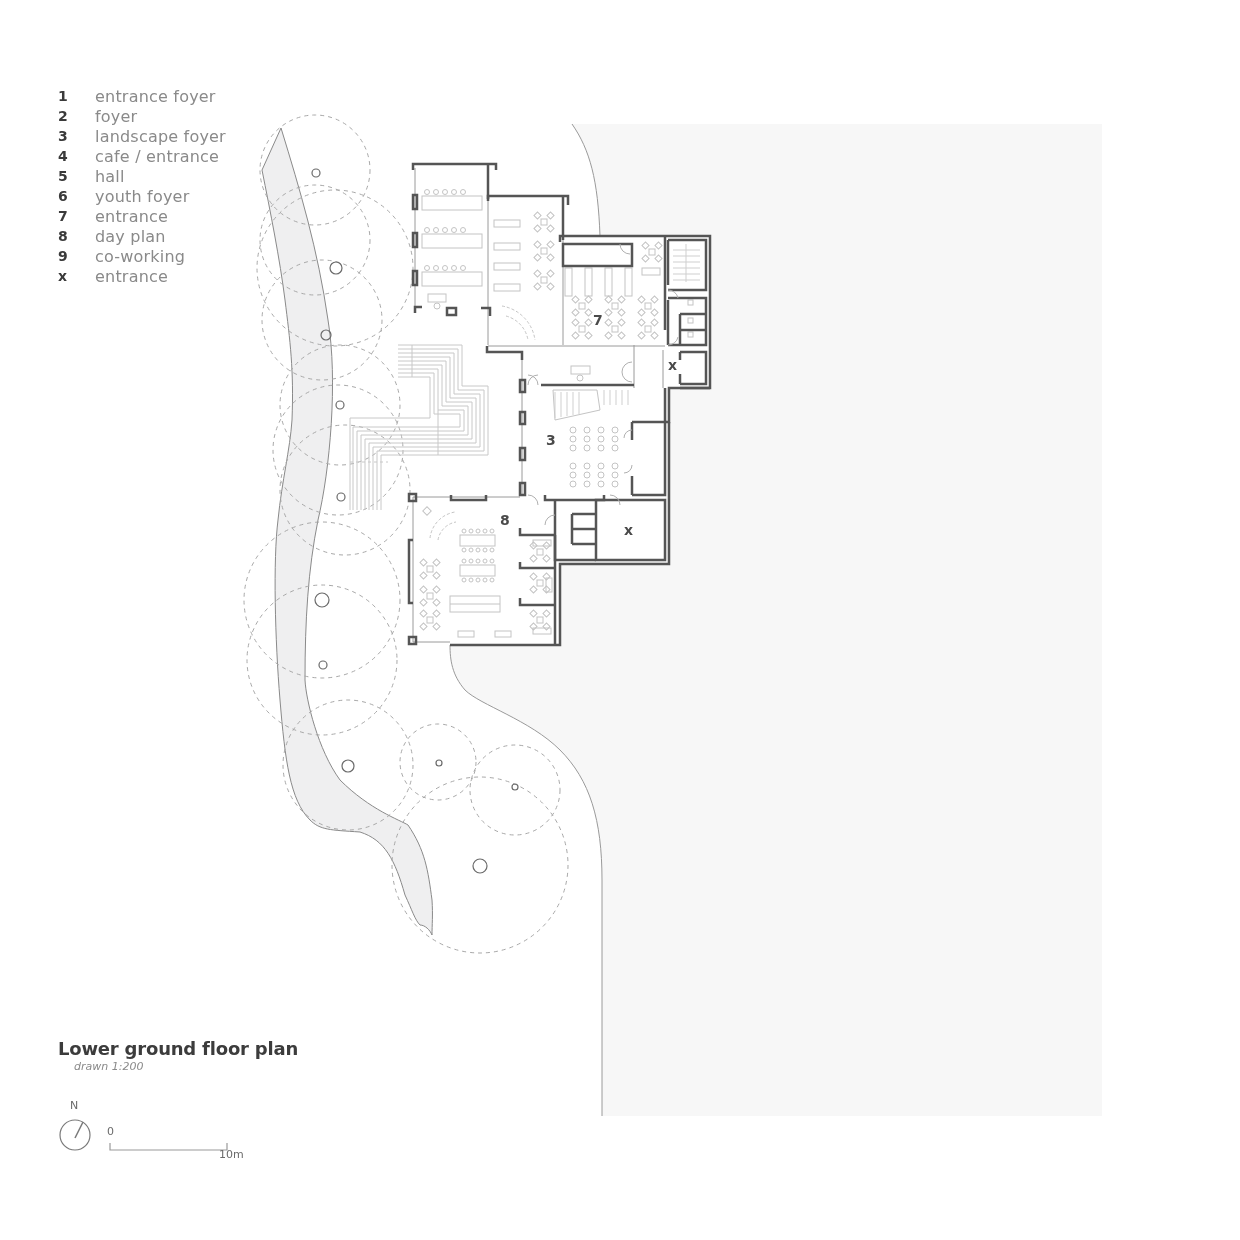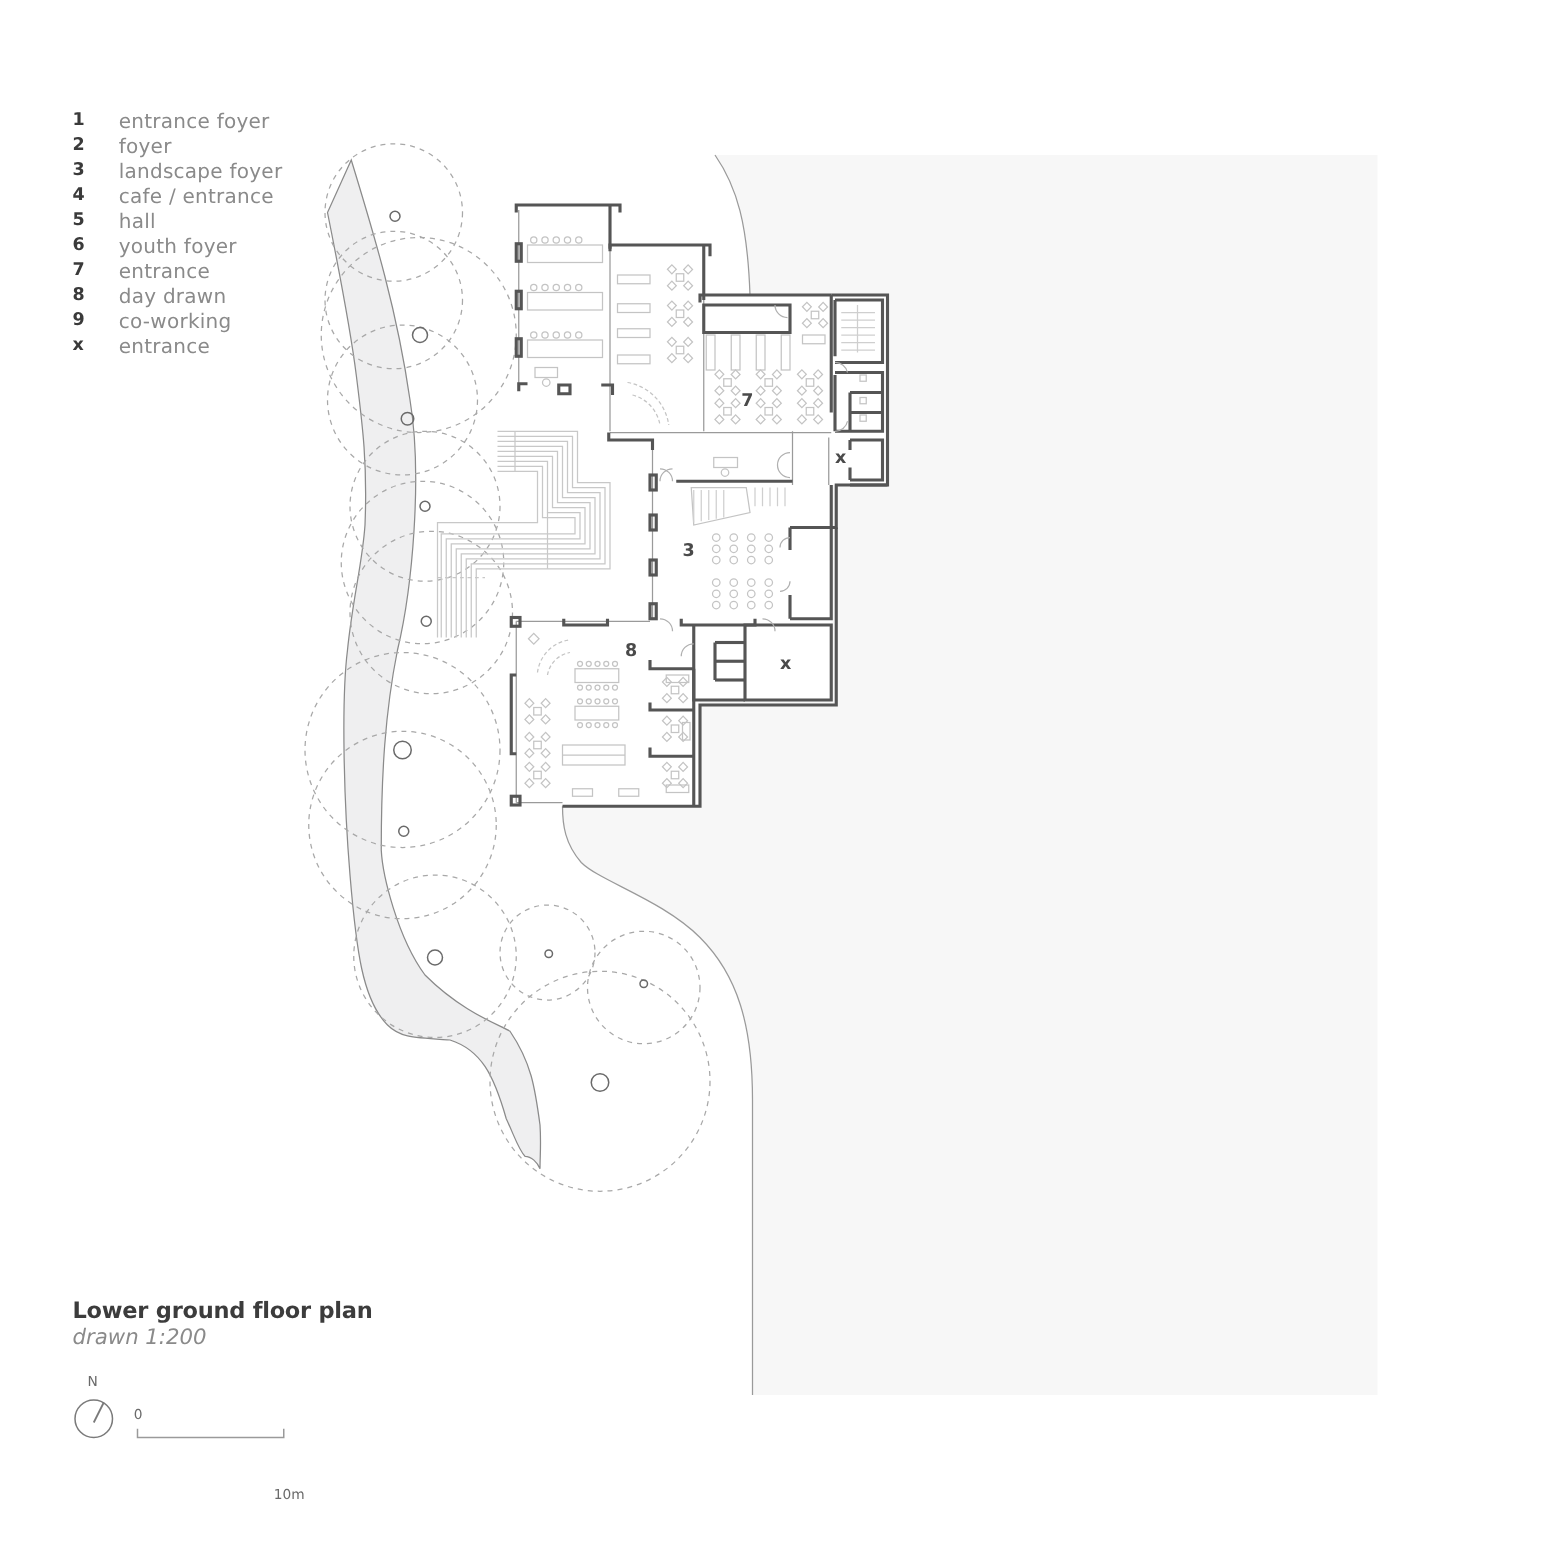--- a/index.html
+++ b/index.html
@@ -3,24 +3,24 @@
   <meta charset="utf-8">
   <style>
     html, body { margin: 0; padding: 0; background: #ffffff; }
     body { width: 1240px; height: 1240px; position: relative; overflow: hidden; font-family: "DejaVu Sans", sans-serif; }
     .legend { position: absolute; left: 58px; top: 86px; }
     .legend-row { display: flex; height: 20px; align-items: center; }
     .legend-key { width: 37px; font-family: "DejaVu Sans", sans-serif; font-weight: bold; font-size: 14px; color: #3a3a3a; }
     .legend-label { font-family: "DejaVu Sans", sans-serif; font-size: 16px; color: #8a8a8a; letter-spacing: 0.2px; }
     .title-block { position: absolute; left: 58px; top: 1038px; }
     .plan-title { font-family: "DejaVu Sans", sans-serif; font-weight: bold; font-size: 18px; color: #3c3c3c; letter-spacing: -0.2px; }
-    .plan-scale { font-family: "DejaVu Sans", sans-serif; font-style: italic; font-size: 17px; color: #8a8a8a; margin-top: 1px; }
+    .plan-scale { font-family: "DejaVu Sans", sans-serif; font-style: italic; font-size: 11px; color: #8a8a8a; margin-top: 1px; margin-left: 16px; }
     .north-label { position: absolute; left: 70px; top: 1099px; font-size: 11px; color: #6a6a6a; font-family: "DejaVu Sans", sans-serif; }
     .scale-0 { position: absolute; left: 107px; top: 1125px; font-size: 11px; color: #6a6a6a; font-family: "DejaVu Sans", sans-serif; }
-    .scale-10 { position: absolute; left: 219px; top: 1189px; font-size: 11px; color: #6a6a6a; font-family: "DejaVu Sans", sans-serif; }
+    .scale-10 { position: absolute; left: 219px; top: 1148px; font-size: 11px; color: #6a6a6a; font-family: "DejaVu Sans", sans-serif; }
     svg.plan { position: absolute; left: 0; top: 0; }
     .room-num { font-family: "DejaVu Sans", sans-serif; font-weight: bold; font-size: 14px; fill: #4a4a4a; }
   </style>
 </head>
 <body>
 
 <div class="legend">
   <div class="legend-row">
       <span class="legend-key">1</span>
       <span class="legend-label">entrance foyer</span>
@@ -44,21 +44,21 @@
   <div class="legend-row">
       <span class="legend-key">6</span>
       <span class="legend-label">youth foyer</span>
     </div>
   <div class="legend-row">
       <span class="legend-key">7</span>
       <span class="legend-label">entrance</span>
     </div>
   <div class="legend-row">
       <span class="legend-key">8</span>
-      <span class="legend-label">day drawn</span>
+      <span class="legend-label">day plan</span>
     </div>
   <div class="legend-row">
       <span class="legend-key">9</span>
       <span class="legend-label">co-working</span>
     </div>
   <div class="legend-row">
       <span class="legend-key">x</span>
       <span class="legend-label">entrance</span>
     </div>
 </div>

